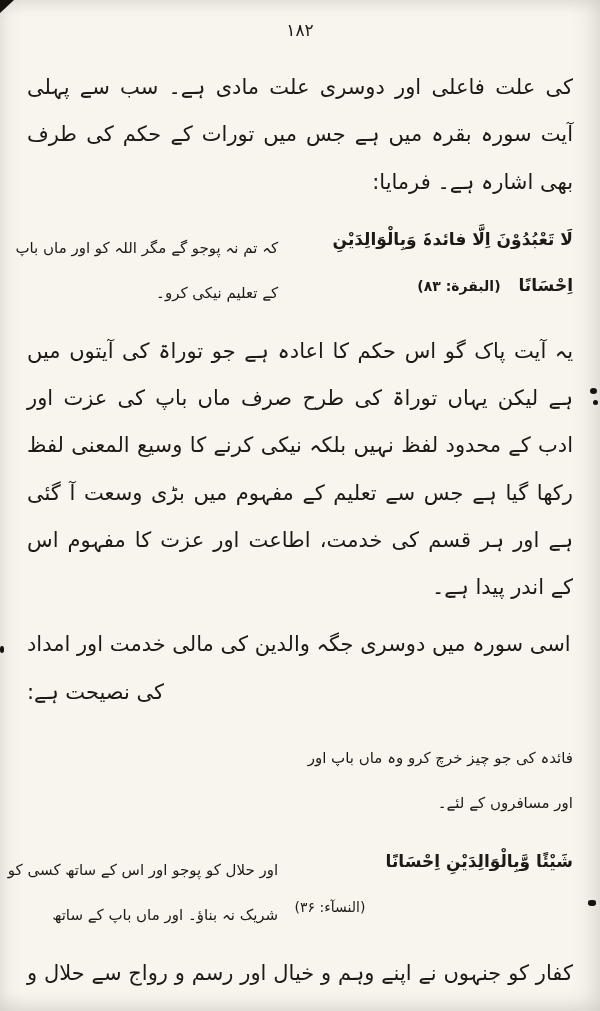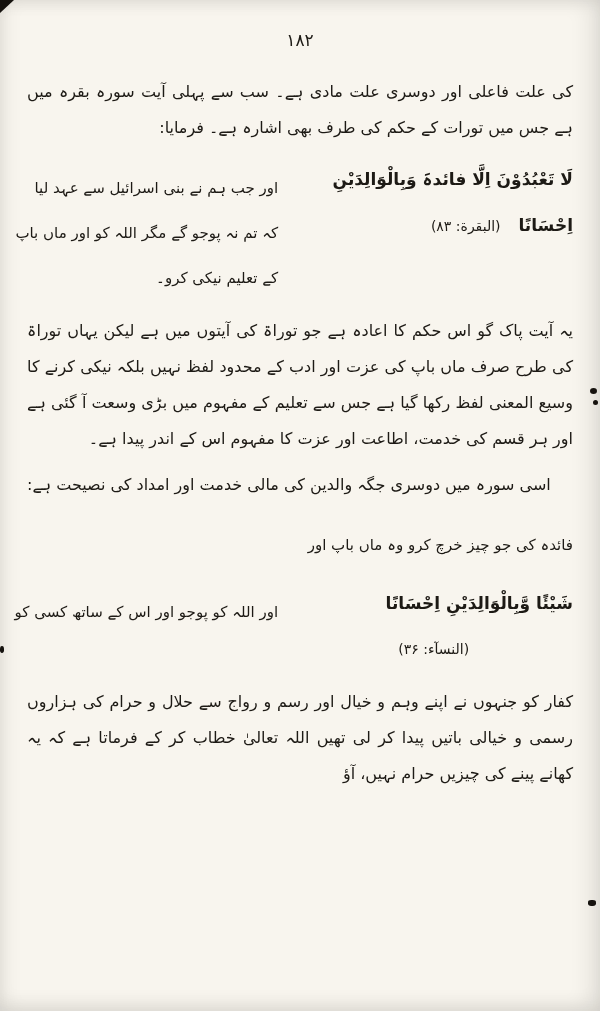--- a/index.html
+++ b/index.html
@@ -20,24 +20,24 @@
     overflow: hidden;
     box-shadow: inset -12px 0 20px rgba(0,0,0,0.07),
                 inset 10px 0 16px rgba(0,0,0,0.04),
                 inset 0 -10px 16px rgba(0,0,0,0.05),
                 inset 0 8px 12px rgba(0,0,0,0.03);
   }
   .page-number {
     text-align: center;
     font-size: 17px;
     letter-spacing: 3px;
-    margin: 18px 0 24px 0;
+    margin: 8px 0 24px 0;
   }
   .para {
-    font-size: 16px;
+    font-size: 21px;
     line-height: 2.25;
     text-align: justify;
     margin: 2px 0 10px 0;
   }
   .para.lead-in { text-align: left; }
   .quote {
     display: flex;
     justify-content: space-between;
     align-items: flex-start;
     margin: 6px 0 12px 0;
@@ -45,30 +45,30 @@
   .arabic-col {
     width: 51%;
     font-weight: bold;
     font-size: 17px;
   }
   .arabic-line {
     line-height: 46px;
     white-space: nowrap;
   }
   .ref {
-    font-weight: normal;
+    font-weight: bold;
     font-size: 14px;
     margin-right: 12px;
     letter-spacing: 0;
   }
   .ref-line {
     font-weight: normal;
     font-size: 14px;
     line-height: 46px;
-    text-align: center;
+    text-align: left;
   }
   .trans-col {
     width: 46%;
     font-size: 15px;
     margin-top: 10px;
   }
   .trans-line {
     line-height: 45px;
     white-space: nowrap;
   }
@@ -93,44 +93,45 @@
 
   <section class="quote">
     <div class="arabic-col">
       <div class="arabic-line">لَا تَعْبُدُوْنَ اِلَّا فائدہَ وَبِالْوَالِدَيْنِ</div>
       <div class="arabic-line">
         <span>اِحْسَانًا</span>
         <span class="ref">(البقرة: ۸۳)</span>
       </div>
     </div>
     <div class="trans-col">
-      <div class="trans-line">اور جب ہم نے بنی اسرائیل سے عہد لیا</div>
       <div class="trans-line">کہ تم نہ پوجو گے مگر اللہ کو اور ماں باپ</div>
       <div class="trans-line">کے تعلیم نیکی کرو۔</div>
     </div>
   </section>
 
   <p class="para">یہ آیت پاک گو اس حکم کا اعادہ ہے جو توراۃ کی آیتوں میں ہے لیکن یہاں توراۃ کی طرح صرف ماں باپ کی عزت اور ادب کے محدود لفظ نہیں بلکہ نیکی کرنے کا وسیع المعنی لفظ رکھا گیا ہے جس سے تعلیم کے مفہوم میں بڑی وسعت آ گئی ہے اور ہر قسم کی خدمت، اطاعت اور عزت کا مفہوم اس کے اندر پیدا ہے۔</p>
 
   <p class="para lead-in">اسی سورہ میں دوسری جگہ والدین کی مالی خدمت اور امداد کی نصیحت ہے:</p>
 
   <section class="quote">
     <div class="trans-col">
       <div class="trans-line">فائدہ کی جو چیز خرچ کرو وہ ماں باپ اور</div>
+      <div class="trans-line">اور مسافروں کے لئے۔</div>
     </div>
   </section>
 
 
   <section class="quote">
     <div class="arabic-col">
       <div class="arabic-line">شَيْئًا وَّبِالْوَالِدَيْنِ اِحْسَانًا</div>
       <div class="ref-line">(النسآء: ۳۶)</div>
     </div>
     <div class="trans-col">
-      <div class="trans-line">اور اللہ کو پوجو اور اس کے ساتھ کسی کو</div>
+      <div class="trans-line">اور حلال کو پوجو اور اس کے ساتھ کسی کو</div>
+      <div class="trans-line">شریک نہ بناؤ۔ اور ماں باپ کے ساتھ</div>
     </div>
   </section>
 
   <p class="para">کفار کو جنہوں نے اپنے وہم و خیال اور رسم و رواج سے حلال و حرام کی ہزاروں رسمی و خیالی باتیں پیدا کر لی تھیں اللہ تعالیٰ خطاب کر کے فرماتا ہے کہ یہ کھانے پینے کی چیزیں حرام نہیں، آؤ</p>
 
   <div class="artifact corner-tl"></div>
   <div class="artifact edge-r1"></div>
   <div class="artifact edge-r2"></div>
   <div class="artifact edge-r3"></div>
   <div class="artifact edge-l1"></div>

